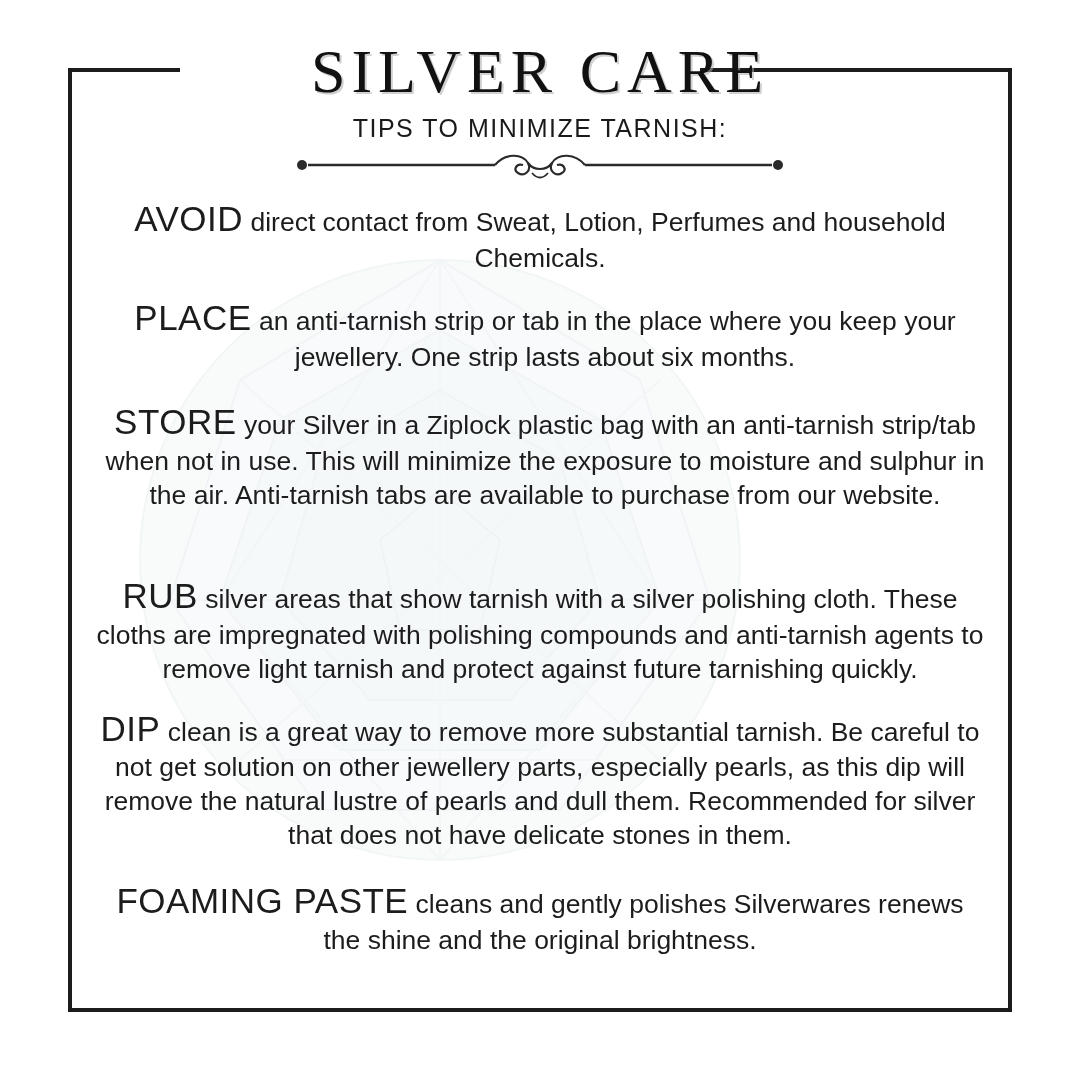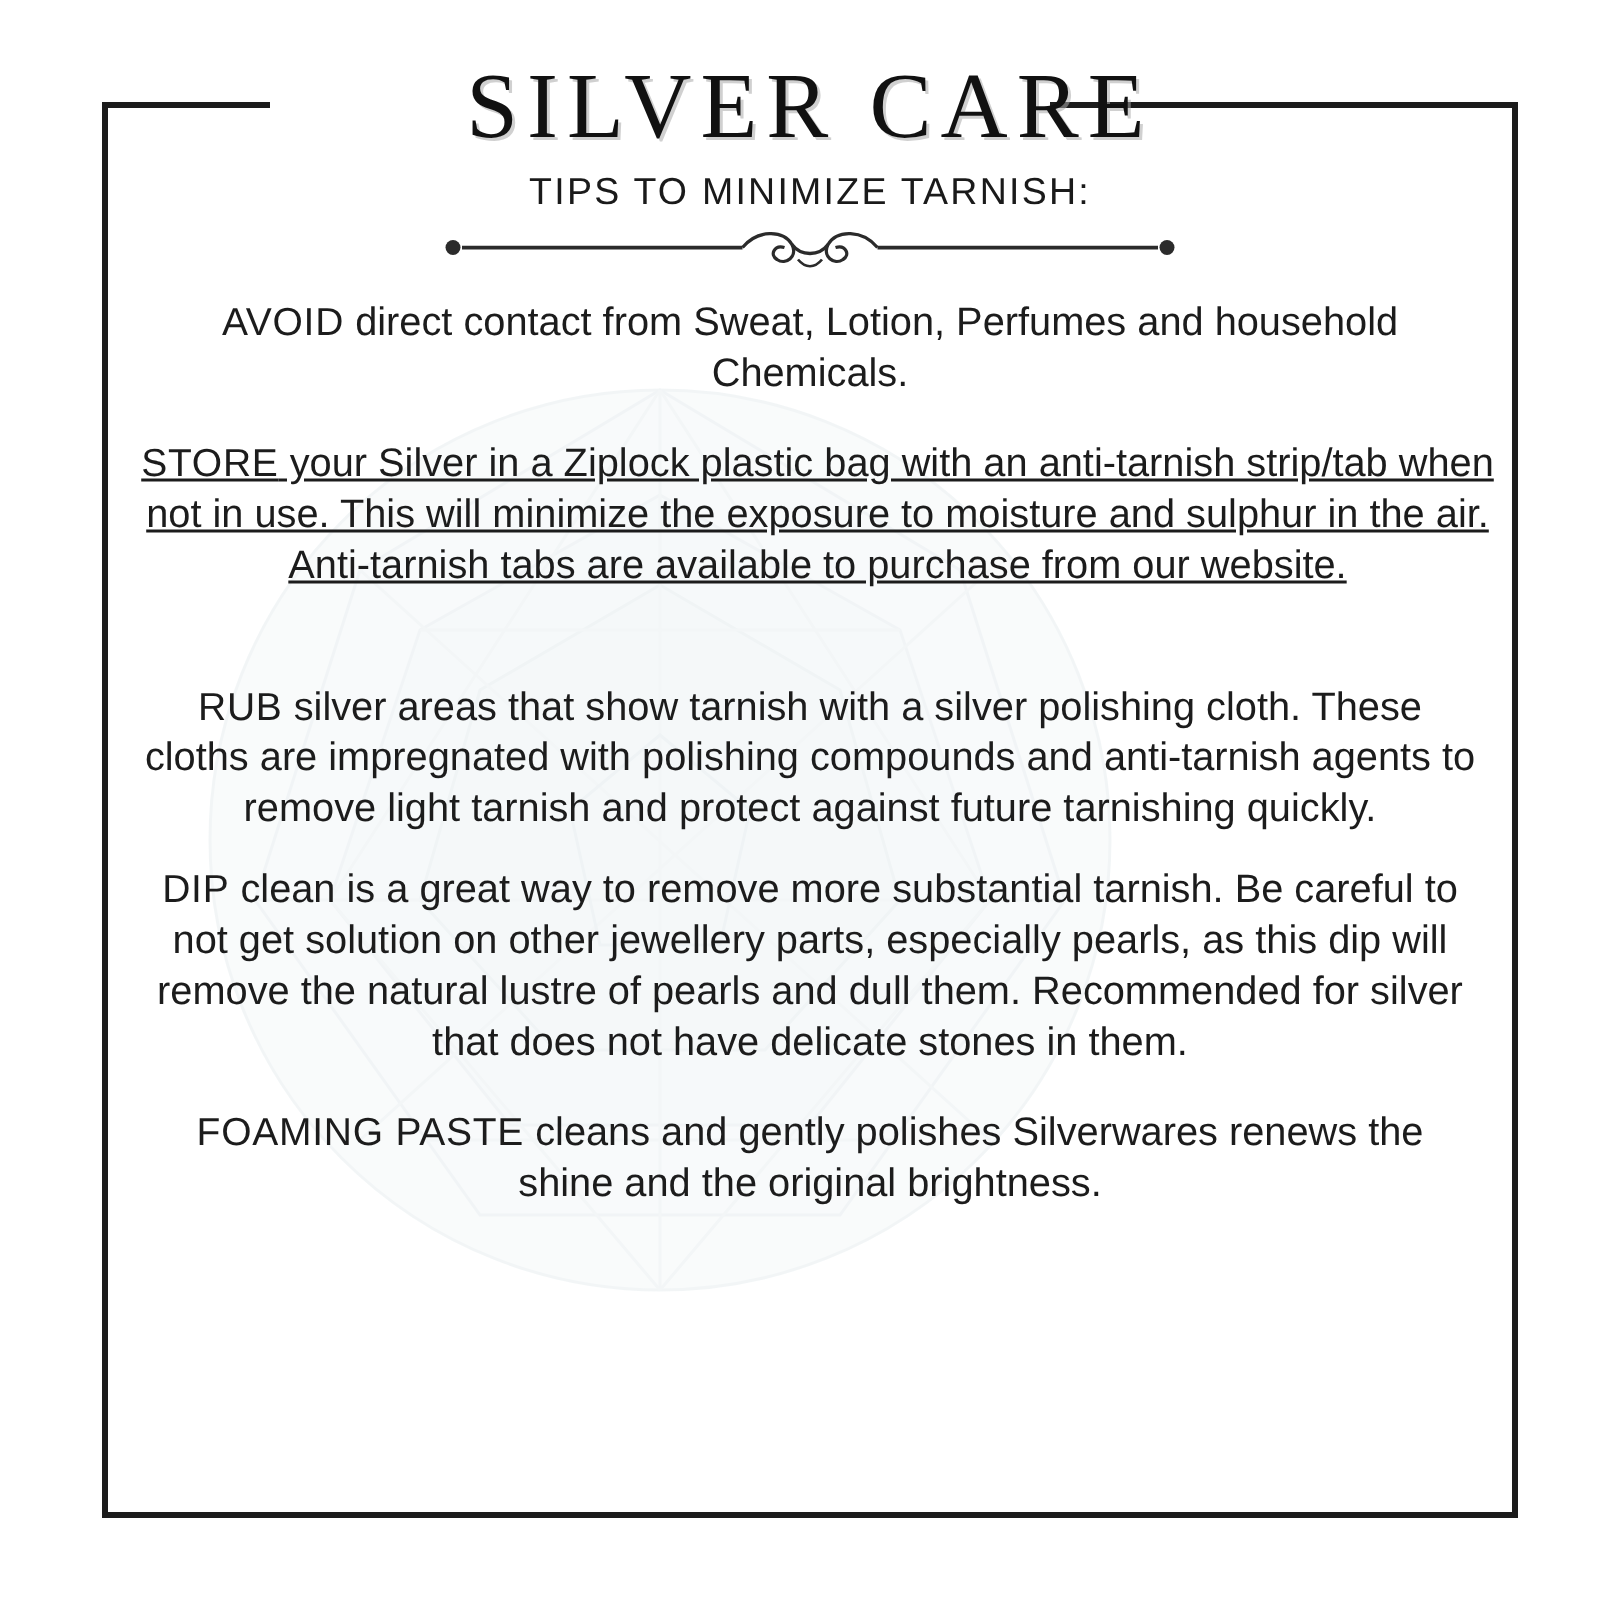--- a/index.html
+++ b/index.html
@@ -102,27 +102,27 @@
   }
 
   .tip {
     font-size: 26.5px;
     line-height: 1.28;
     margin: 0 0 20px 0;
     color: #1c1c1c;
   }
 
   .tip .lead {
-    font-size: 26px;
+    font-size: 35px;
     letter-spacing: 0.5px;
   }
 
   .tip-avoid   { width: 880px; margin-left: auto; margin-right: auto; }
   .tip-place   { width: 910px; margin-left: auto; margin-right: auto; }
-  .tip-store   { width: 910px; margin-left: auto; margin-right: auto; text-decoration: underline; }
+  .tip-store   { width: 910px; margin-left: auto; margin-right: auto; }
   .tip-rub     { width: 890px; margin-left: auto; margin-right: auto; margin-top: 35px; }
   .tip-dip     { width: 900px; margin-left: auto; margin-right: auto; }
   .tip-foaming { width: 880px; margin-left: auto; margin-right: auto; }
 
   .spacer-sm { height: 6px; }
 
   .footer {
     margin-top: 24px;
     font-family: "Liberation Serif", serif;
     font-size: 24px;
@@ -177,20 +177,23 @@
       <path d="M238 12 C 244 20, 256 20, 262 12" fill="none" stroke="#2b2b2b" stroke-width="2.2"></path>
       <path d="M242 22 C 247 28, 253 28, 258 22" fill="none" stroke="#2b2b2b" stroke-width="1.8"></path>
     </svg>
 
     <div class="tips">
 
       <p class="tip tip-avoid">
         <span class="lead">AVOID</span><span> direct contact from Sweat, Lotion, Perfumes and household Chemicals.</span>
       </p>
 
+      <p class="tip tip-place">
+        <span class="lead">PLACE</span><span> an anti-tarnish strip or tab in the place where you keep your jewellery. One strip lasts about six months.</span>
+      </p>
 
       <div class="spacer-sm"></div>
 
       <p class="tip tip-store">
         <span class="lead">STORE</span><span>  your Silver in a Ziplock plastic bag with an anti-tarnish strip/tab when not in use. This will minimize the exposure to moisture and sulphur in the air. Anti-tarnish tabs are available to purchase from our website.</span>
       </p>
 
       <div class="spacer-sm"></div>
 
       <p class="tip tip-rub">

